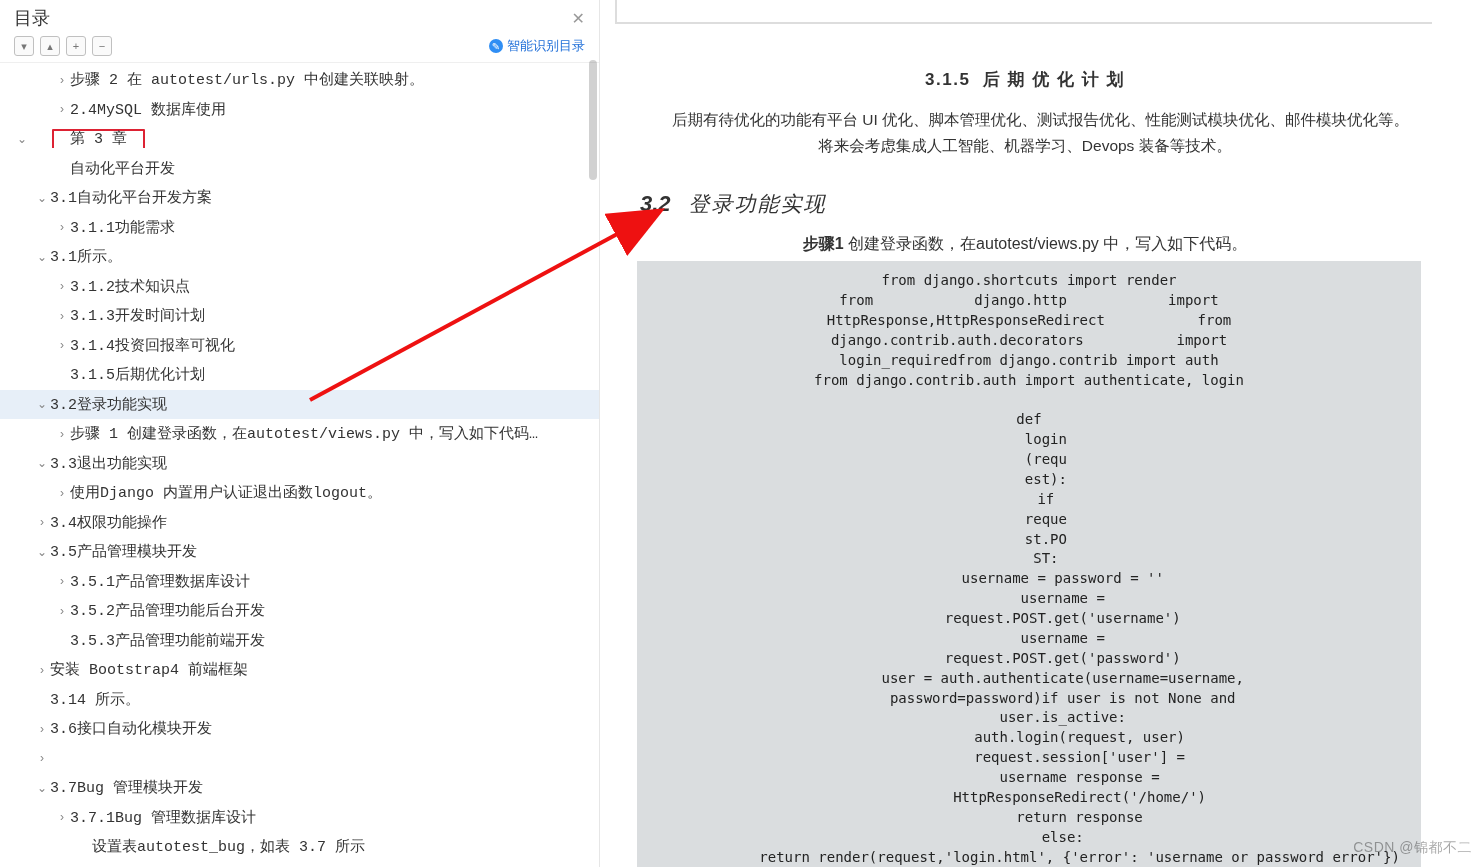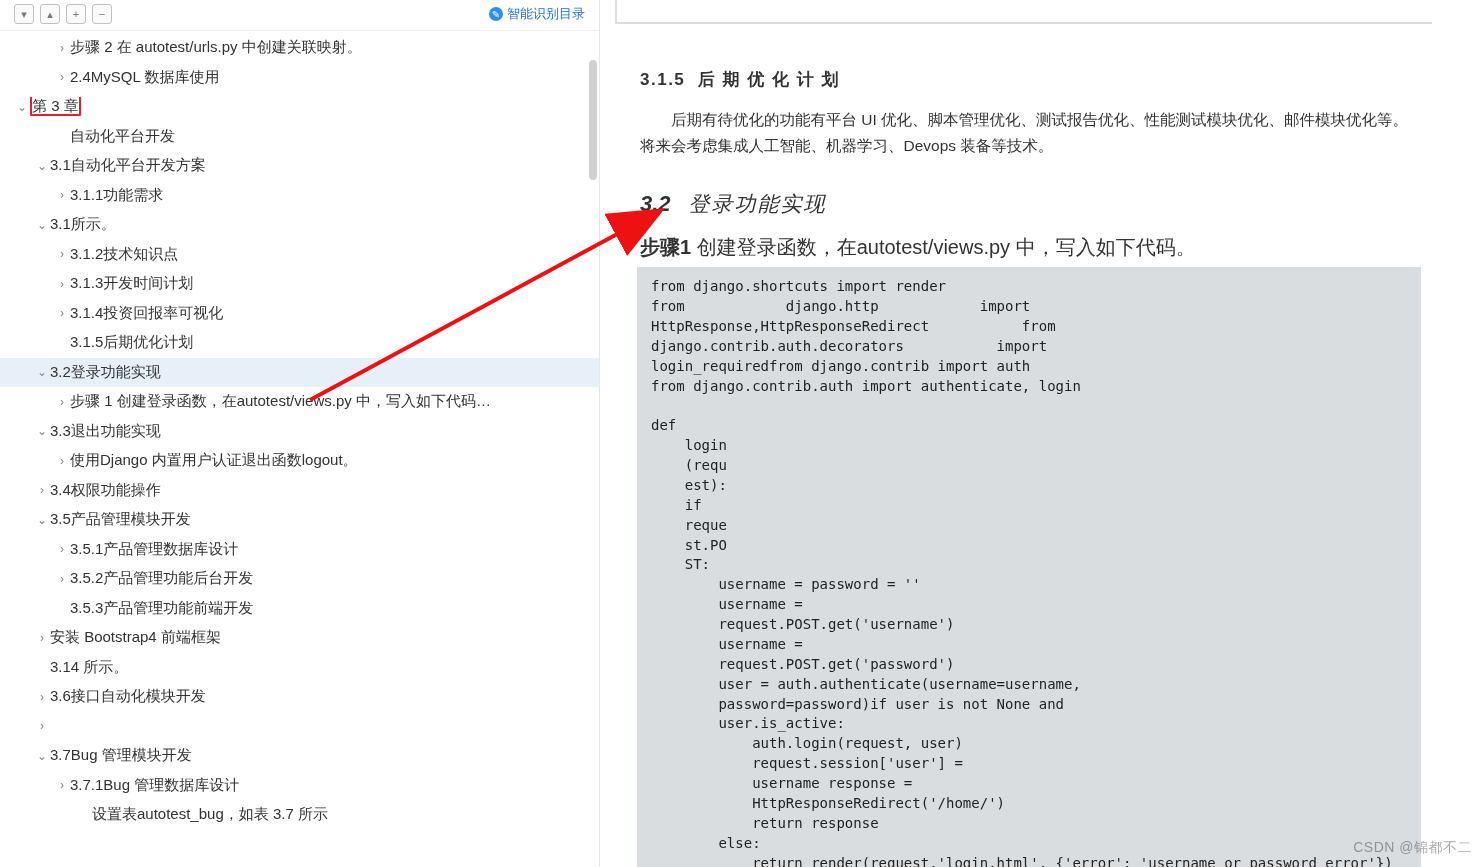--- a/index.html
+++ b/index.html
@@ -39,40 +39,40 @@
     flex: 1; overflow: hidden; padding-top: 2px;
   }
   .toc-list { list-style: none; margin: 0; padding: 0; }
   .toc-item {
     display: flex; align-items: center; height: 29.5px;
     color: #333; font-size: 15px; white-space: nowrap; overflow:hidden; text-overflow:ellipsis;
     cursor:pointer;
   }
   .toc-item.selected { background: #e7eff8; }
   .toc-item .caret { width: 16px; text-align: center; color:#888; font-size:12px; flex:0 0 auto;}
-  .toc-item .label { overflow:hidden; text-overflow:ellipsis; }
+  .toc-item .label { overflow:hidden; text-overflow:ellipsis;font-family:Liberation Mono, monospace; }
   .ind0 { padding-left: 14px; }
   .ind1 { padding-left: 34px; }
   .ind2 { padding-left: 54px; }
   .ind3 { padding-left: 76px; }
 
-  .red-box { border: 2px solid #d23; padding: 0 0; border-radius:1px; }
-
-  
-  .doc-panel { flex: 1; height:100%; overflow:hidden; position:relative; background:#fff;}
+  .red-box { border: 2px solid #d23; padding: 0 16px; border-radius:1px;margin-left:22px; }
+
+  
+  .doc-panel { flex: 1; height:100%; overflow:hidden; position:relative; background:#fff;text-align:center;}
   .doc-inner { padding: 0 0 0 40px; width: 770px;}
   .doc-page-shadow {
     height: 22px; margin:0 40px 44px 15px; border-left:2px solid #ddd; border-bottom:2px solid #ddd;
   }
   .h315 { font-size:17px; letter-spacing:1.5px; margin: 0 0 16px 0; }
   .body-text { font-size:15.5px; line-height:1.65; text-indent:2em; margin: 0; }
   .h32-row { display:flex; align-items:baseline; gap:18px; margin:32px 0 16px 0;font-style:italic;}
   .h32-num { font-size:22px; font-weight:700;}
   .h32-title { font-size:21px; letter-spacing:2px;}
-  .step-line { font-size:20px; margin:14px 0 6px 0;}
+  .step-line { font-size:16px; margin:14px 0 6px 0;}
   .step-line b { font-weight:700; }
 
   .code-block {
     background:#dadddf; color:#222; font-family: Consolas, Menlo, monospace;
     font-size:14px; line-height:1.42; padding:10px 14px;
     margin-left:-3px; width: 784px; box-sizing:border-box; overflow:hidden;
   }
   .code-block .codeline { white-space:pre; }
 
   
@@ -83,20 +83,24 @@
 
   .scroll-hint { position:absolute; right:2px; top:0; bottom:0; width:8px; background:transparent;}
   .scroll-hint .thumb { position:absolute; right:0; top:60px; width:8px; height:120px; background:rgba(0,0,0,0.18); border-radius:4px;}
 </style>
 </head>
 <body>
 
 <div class="app">
 
   <div class="toc-panel">
+    <div class="toc-header">
+      <span>目录</span>
+      <span class="close-icon">✕</span>
+    </div>
     <div class="toc-toolbar">
       <span class="icon-btn">▾</span>
       <span class="icon-btn">▴</span>
       <span class="icon-btn">+</span>
       <span class="icon-btn">−</span>
       <span class="spacer"></span>
       <span class="smart-toc">
         <span class="dot">✎</span>
         <span>智能识别目录</span>
       </span>

